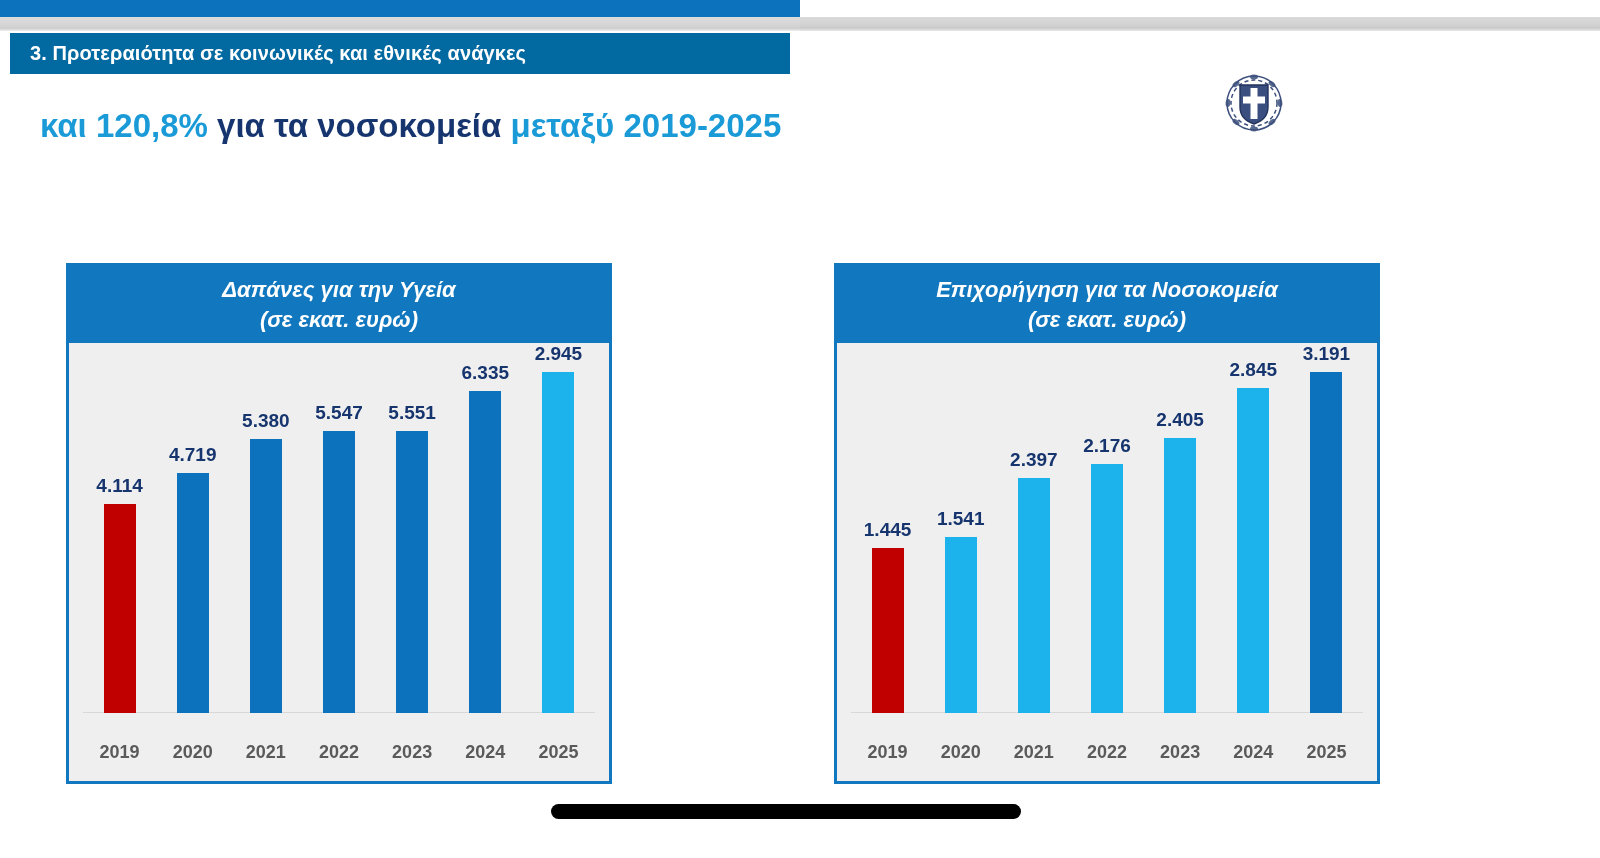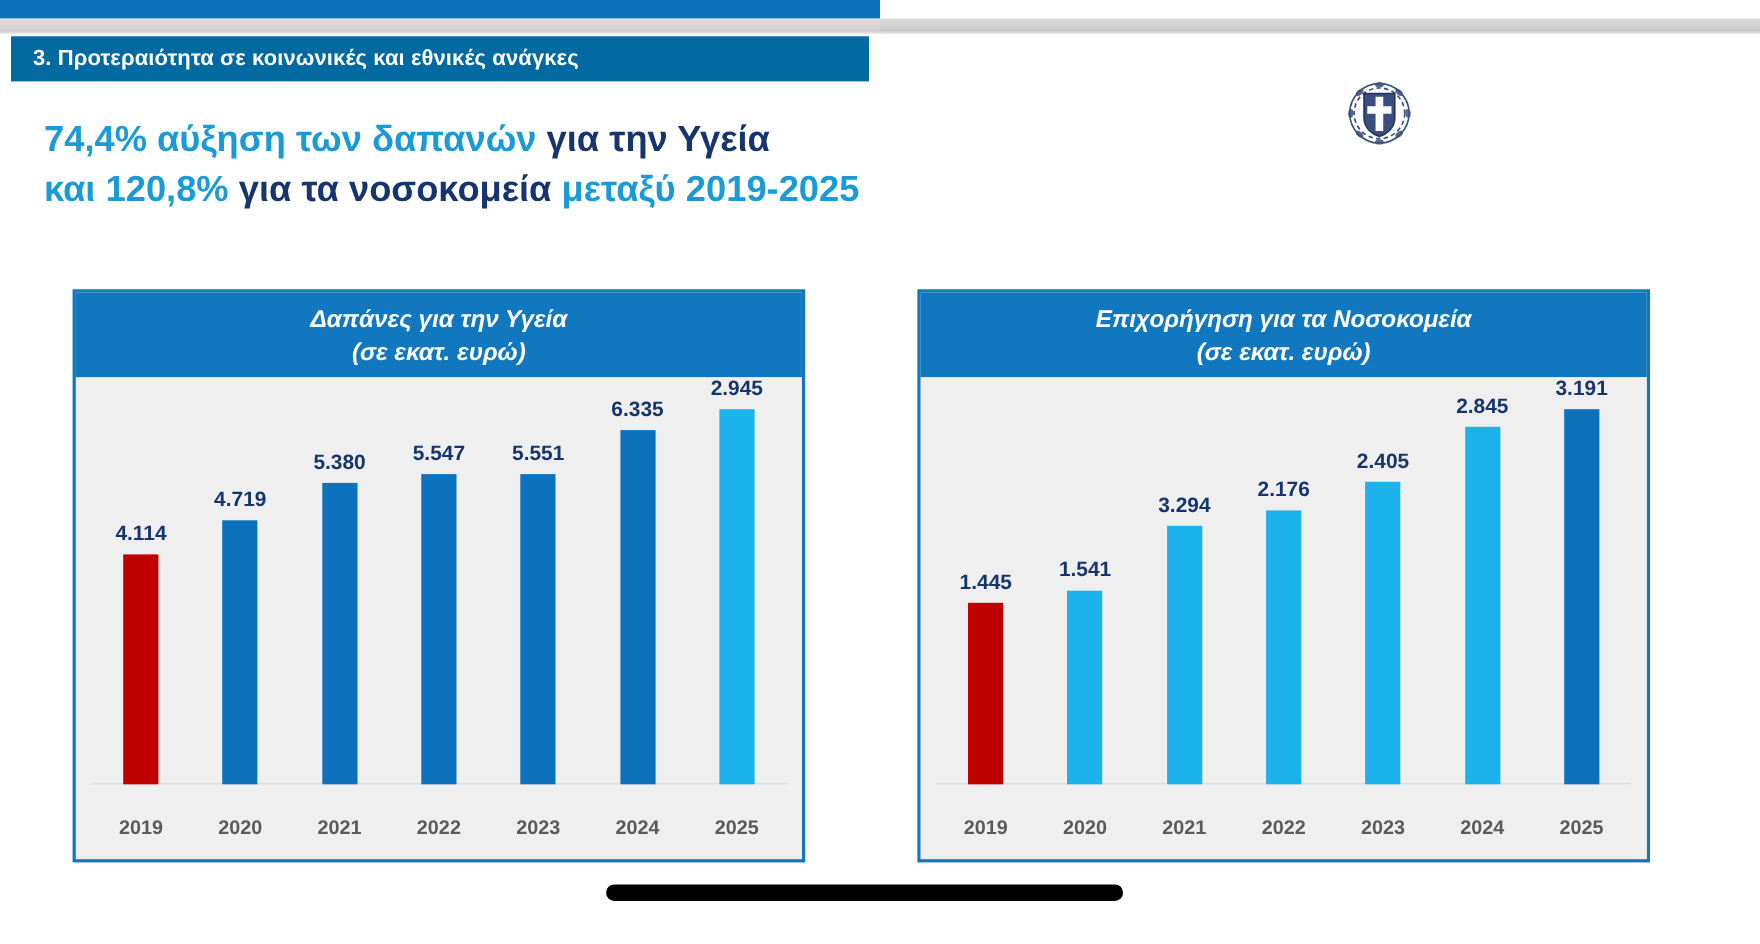--- a/index.html
+++ b/index.html
@@ -52,21 +52,21 @@
     position:absolute;left:1222px;top:38px;
     display:flex;align-items:flex-start;gap:16px;
   }
   #logo .crest{width:64px;height:64px;flex:0 0 64px;margin-top:2px;}
   #logo .ltext{padding-top:4px;}
   #logo .l1{font-size:17px;font-weight:700;color:#1b2f5e;letter-spacing:.6px;}
   #logo .l2,#logo .l3{font-size:15px;color:#2a3f6b;line-height:1.32;}
   #logo .l2{margin-top:4px;}
   
   .panel{
-    position:absolute;top:232px;width:666px;height:521px;
+    position:absolute;top:232px;width:546px;height:521px;
     border:3px solid #1178bf;
     background:#efefef;
     box-sizing:border-box;
   }
   #panel-health{left:66px;}
   #panel-hospitals{left:834px;}
   .panel-title{
     height:77px;background:#1178bf;color:#ffffff;
     display:flex;flex-direction:column;align-items:center;justify-content:center;
     font-style:italic;font-weight:700;font-size:22px;line-height:1.32;
@@ -108,23 +108,20 @@
 <div id="slide-gap"></div>
 <div id="slide-gap-left"></div>
 
 <div id="slide">
 
   <div id="section-banner">
     <span class="label">3. Προτεραιότητα σε κοινωνικές και εθνικές ανάγκες</span>
   </div>
 
   <div id="headline">
-    <span class="ln">
-      <span class="cy">74,4% αύξηση των δαπανών</span><span class="dk"> για την Υγεία</span>
-    </span>
     <span class="ln">
       <span class="cy">και 120,8%</span><span class="dk"> για τα νοσοκομεία </span><span class="cy">μεταξύ 2019-2025</span>
     </span>
   </div>
 
   <div id="logo">
     <span class="crest">
       <svg viewBox="0 0 64 64" width="64" height="64" aria-hidden="true">
         <g fill="none" stroke="#3c4f7d" stroke-width="1.5">
           <ellipse cx="32" cy="32" rx="27" ry="27"></ellipse>
@@ -205,21 +202,21 @@
             <div class="bar-value">1.445</div>
             <div class="bar-rect" style="height: 165px; background: rgb(192, 0, 0);"></div>
             <div class="bar-year">2019</div>
           </div>
           <div class="bar-col">
             <div class="bar-value">1.541</div>
             <div class="bar-rect" style="height: 176px; background: rgb(28, 179, 236);"></div>
             <div class="bar-year">2020</div>
           </div>
           <div class="bar-col">
-            <div class="bar-value">3.294</div>
+            <div class="bar-value">2.397</div>
             <div class="bar-rect" style="height: 235px; background: rgb(28, 179, 236);"></div>
             <div class="bar-year">2021</div>
           </div>
           <div class="bar-col">
             <div class="bar-value">2.176</div>
             <div class="bar-rect" style="height: 249px; background: rgb(28, 179, 236);"></div>
             <div class="bar-year">2022</div>
           </div>
           <div class="bar-col">
             <div class="bar-value">2.405</div>

